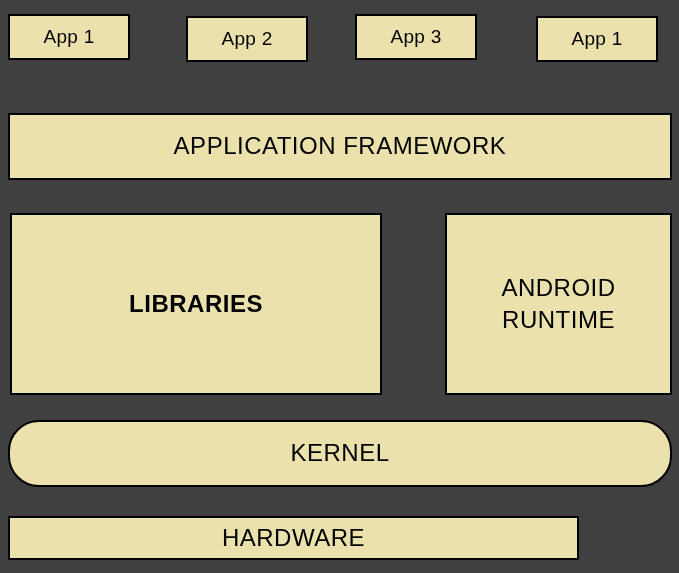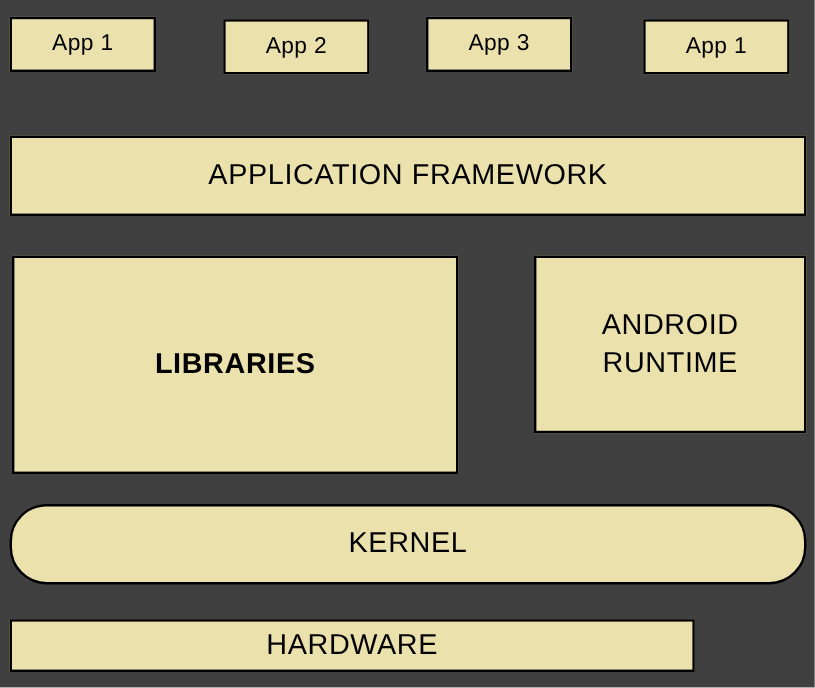--- a/index.html
+++ b/index.html
@@ -41,21 +41,21 @@
   
   .app-1 { left: 8px;   top: 14px; width: 122px; height: 46px; }
   .app-2 { left: 186px; top: 16px; width: 122px; height: 46px; align-items: center; }
   .app-3 { left: 355px; top: 14px; width: 122px; height: 46px; }
   .app-4 { left: 536px; top: 16px; width: 122px; height: 46px; }
 
   .framework { left: 8px;  top: 113px; width: 664px; height: 67px; }
 
   .libraries { left: 10px;  top: 213px; width: 372px; height: 182px; font-weight: bold; }
 
-  .runtime   { left: 445px; top: 213px; width: 227px; height: 148px; padding: 0 40px; }
+  .runtime   { left: 445px; top: 213px; width: 227px; height: 182px; padding: 0 40px; }
 
   .kernel    { left: 8px; top: 420px; width: 664px; height: 67px; border-radius: 31px; }
 
   .hardware  { left: 8px; top: 516px; width: 571px; height: 44px; }
 </style>
 </head>
 <body>
 
 <div class="stage">
 

